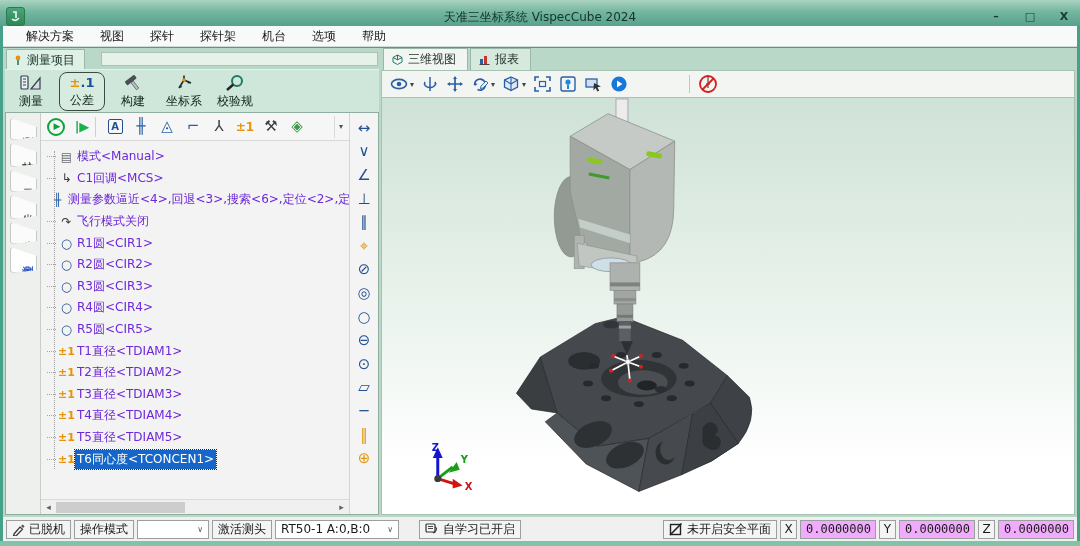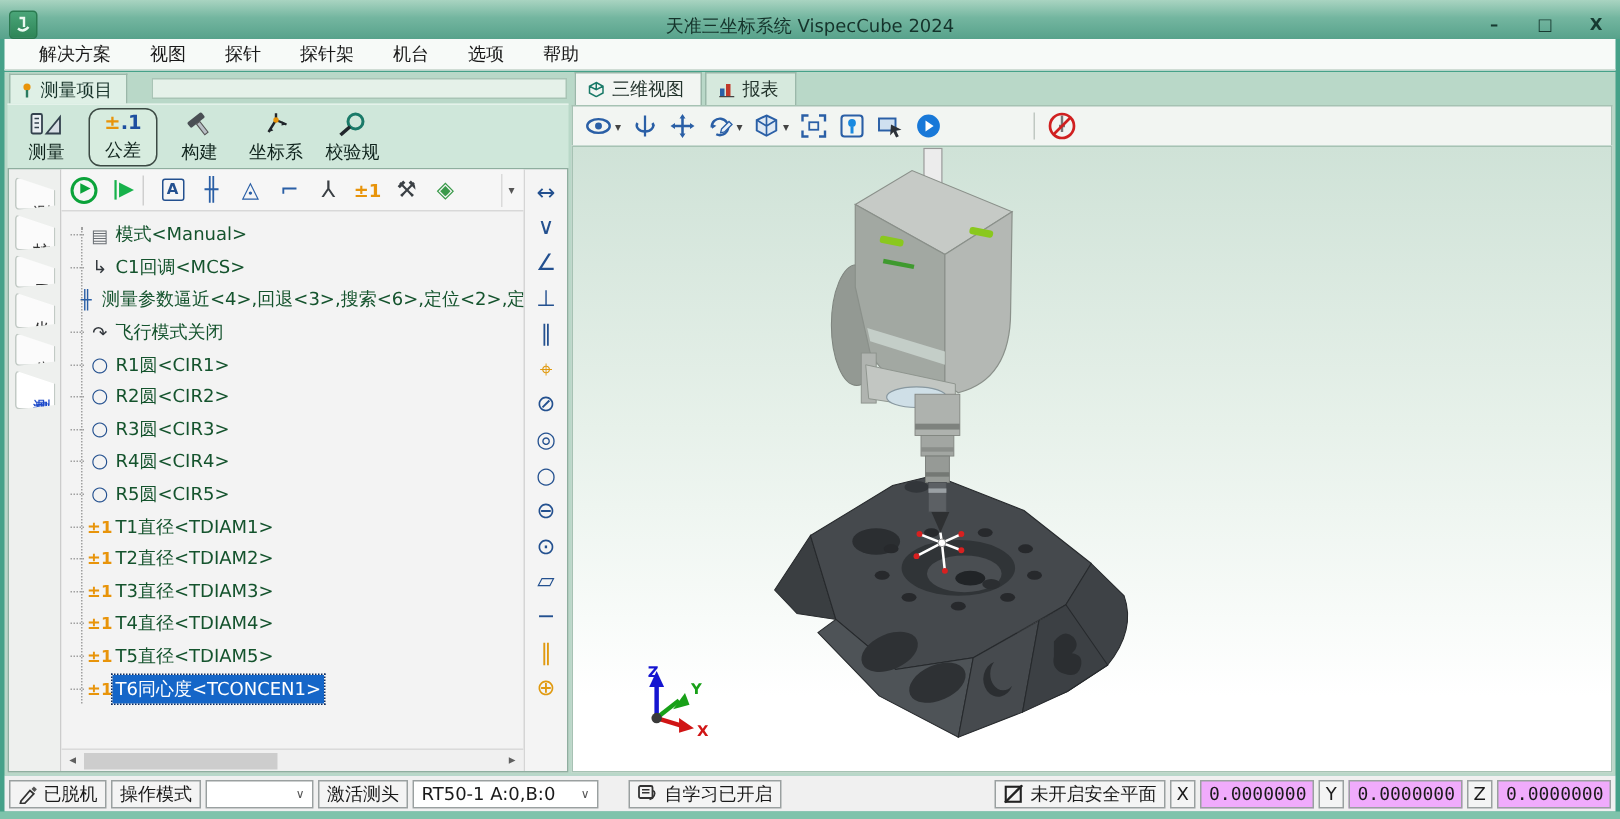--- a/index.html
+++ b/index.html
@@ -66,21 +66,21 @@
   .tt-btn.overflow { margin-left:auto; min-width:13px; height:22px; font-size:8px; color:#555; border-left:1px solid #dadada; }
 
   .tree { flex:1; min-height:0; overflow:hidden; padding:5px 0 0 6px; position:relative; }
   .tree::before { content:""; position:absolute; left:13px; top:10px; height:318px; border-left:1px dotted #a0a0a0; }
   .trow { display:flex; align-items:center; height:21.6px; white-space:nowrap; }
   .trow::before { content:""; width:9px; border-top:1px dotted #a0a0a0; margin-right:2px; }
   .ticon { width:17px; text-align:center; font-size:12px; flex:0 0 auto; }
   .ticon.c-mode { color:#6a6f74; } .ticon.c-dark { color:#33383d; }
   .ticon.c-blue { color:#2a5fa6; } .ticon.c-navy { color:#23508f; font-size:13px; }
   .ticon.c-tol { color:#e8940a; font-weight:bold; font-size:11px; }
-  .tlabel { color:#14532d; padding:1px 2px; }
+  .tlabel { color:#6d28d9; padding:1px 2px; }
   .trow.selected .tlabel { background:#1566c8; color:#fff; outline:1px dotted #0a2a60; }
 
   .hscroll { height:15px; border-top:1px solid #dadada; background:#f0f0f0; display:flex; align-items:center; }
   .hs-arrow { width:15px; height:13px; text-align:center; line-height:12px; color:#606060; font-size:9px; }
   .hs-thumb { width:42%; height:11px; background:#cdcdcd; }
   .hs-track { flex:1; }
 
   .gdt-strip { width:28px; background:#f4f4f4; display:flex; flex-direction:column; align-items:center; padding-top:3px; }
   .gdt-btn { width:25px; height:23.6px; display:flex; align-items:center; justify-content:center;
     font-size:15px; color:#23508f; }

